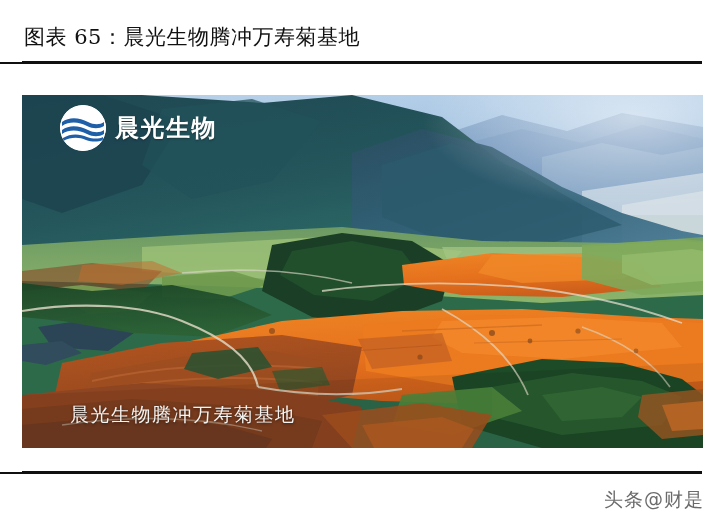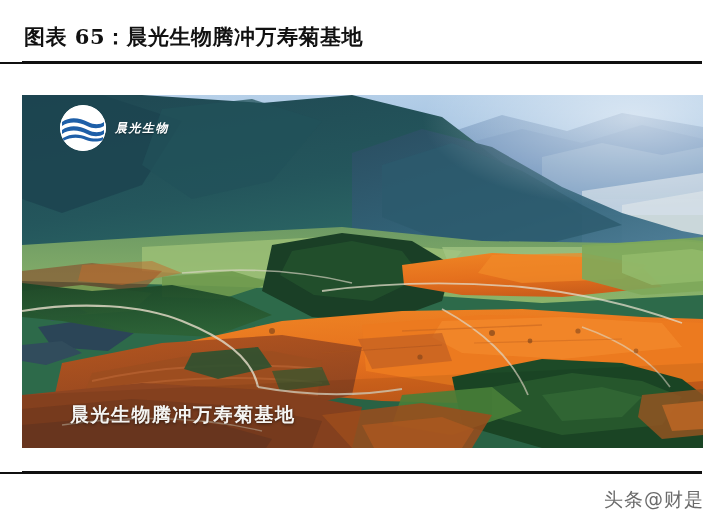--- a/index.html
+++ b/index.html
@@ -21,21 +21,21 @@
     inset: 0;
     background: #ffffff;
   }
 
   
   .title {
     position: absolute;
     left: 24px;
     top: 23px;
     font-size: 21px;
-    font-weight: bold;
+    font-weight: normal;
     color: #111111;
     letter-spacing: 0.5px;
     white-space: nowrap;
     font-family: "DejaVu Serif", "Liberation Serif", serif;
   }
 
   .rule-top {
     position: absolute;
     left: 22px;
     top: 61px;
@@ -123,45 +123,44 @@
     flex: 0 0 auto;
   }
   .logo-mark svg { display: block; }
   .logo-text {
     display: flex;
     flex-direction: column;
     line-height: 1.0;
   }
   .logo-cn {
     color: #ffffff;
-    font-size: 12px;
+    font-size: 24px;
     font-weight: bold;
     letter-spacing: 1.5px;
     font-family: "DejaVu Sans", "Liberation Sans", sans-serif;
     text-shadow: 0 1px 2px rgba(0,0,0,0.35);
-    font-style: italic;
   }
   .logo-en {
     color: #ffffff;
     font-size: 21px;
     font-weight: bold;
     letter-spacing: 1.2px;
     margin-top: 3px;
     font-family: "DejaVu Sans", "Liberation Sans", sans-serif;
     text-shadow: 0 1px 2px rgba(0,0,0,0.35);
   }
 
   
   .photo-caption {
     position: absolute;
     left: 48px;
     top: 307px;
     color: #f4f4f2;
     font-size: 19px;
-    font-weight: bold;
+    font-weight: normal;
     letter-spacing: 1.5px;
     white-space: nowrap;
     font-family: "DejaVu Sans", "Liberation Sans", sans-serif;
     text-shadow: 0 1px 3px rgba(0,0,0,0.55);
   }
 </style>
 </head>
 <body>
 
 <div class="page">

